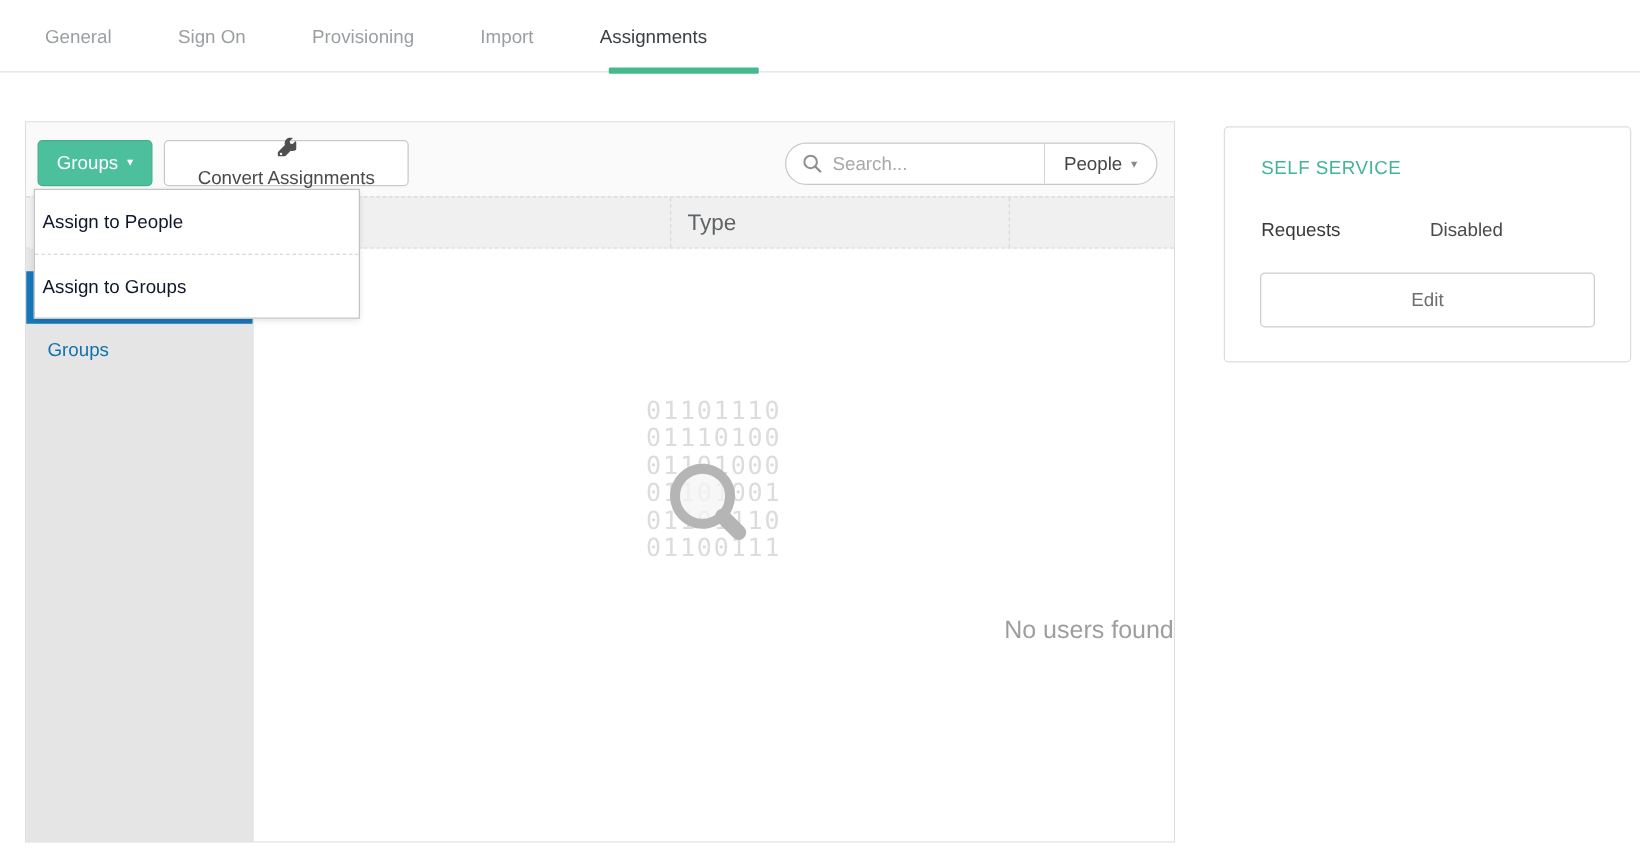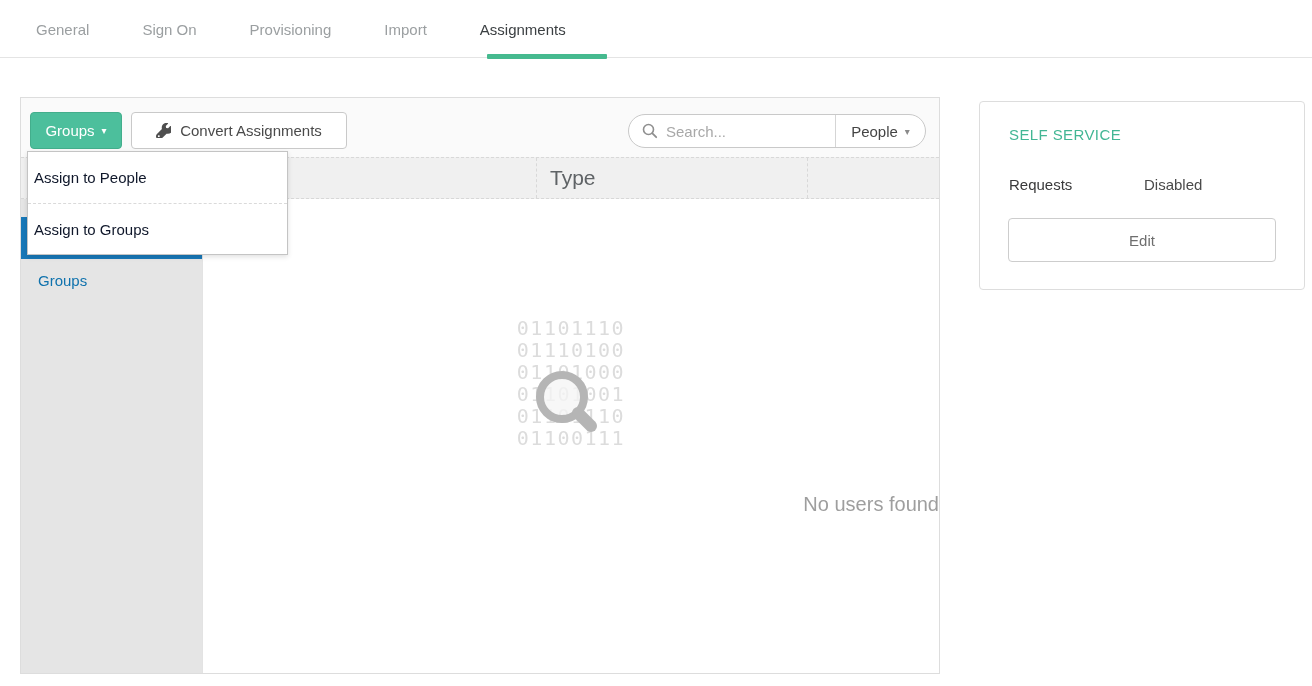--- a/index.html
+++ b/index.html
@@ -13,31 +13,31 @@
   .tab-hairline { position: absolute; left: 0; right: 0; top: 57px; height: 1px; background: #e4e4e4; }
   .tab-underline { position: absolute; left: 487px; top: 54px; width: 120px; height: 5px; background: var(--underline-green, #46ba8f); border-radius: 1px; }
 
   
   .panel { position: absolute; left: 20px; top: 97px; width: 920px; height: 577px; border: 1px solid #ddd; background: #fff; }
   .toolbar { position: absolute; left: 0; right: 0; top: 0; height: 59px; background: #fafafa; }
 
   .btn-assign { position: absolute; left: 9px; top: 14px; width: 92px; height: 37px; background: var(--green, #4cbf9c); border: 1px solid #43ae8c; border-radius: 4px; color: #fff; font-size: 15px; font-family: inherit; cursor: pointer; display: flex; align-items: center; justify-content: center; gap: 7px; }
   .btn-assign .caret { font-size: 10px; line-height: 1; margin-top: 1px; }
 
-  .btn-convert { position: absolute; left: 110px; top: 14px; width: 216px; height: 37px; background: #fff; border: 1px solid #c9c9c9; border-radius: 4px; color: #4a4a4a; font-size: 15px; font-family: inherit; cursor: pointer; display: flex; align-items: center; justify-content: center; gap: 9px; }
+  .btn-convert { position: absolute; left: 110px; top: 14px; width: 196px; height: 37px; background: #fff; border: 1px solid #c9c9c9; border-radius: 4px; color: #4a4a4a; font-size: 15px; font-family: inherit; cursor: pointer; display: flex; align-items: center; justify-content: center; gap: 9px; flex-direction: column; }
   .btn-convert svg { flex: 0 0 auto; }
 
   .search-pill { position: absolute; left: 607px; top: 16px; width: 298px; height: 34px; border: 1px solid #c9c9c9; border-radius: 17px; background: #fff; display: flex; align-items: stretch; }
   .search-seg { flex: 1; display: flex; align-items: center; padding-left: 13px; gap: 8px; }
   .search-seg input { border: none; outline: none; background: transparent; font-size: 15px; font-family: inherit; color: #444; width: 160px; }
   .search-seg input::placeholder { color: #a8a8a8; }
   .filter-seg { width: 90px; border-left: 1px solid #d5d5d5; background: transparent; border-top: none; border-bottom: none; border-right: none; border-radius: 0 17px 17px 0; font-size: 15px; font-family: inherit; color: #444; cursor: pointer; display: flex; align-items: center; justify-content: center; gap: 7px; }
   .filter-seg .caret { font-size: 10px; color: #8a8a8a; margin-top: 1px; }
 
-  .thead { position: absolute; left: 0; right: 0; top: 59px; height: 42px; background: #f0f0f0; border-top: 1px dashed #d8d8d8; border-bottom: 1px dashed #d8d8d8; display: flex; font-size: 21px; color: #5f6366; }
+  .thead { position: absolute; left: 0; right: 0; top: 59px; height: 42px; background: #f0f0f0; border-top: 1px dashed #d8d8d8; border-bottom: 1px dashed #d8d8d8; display: flex; font-size: 18px; color: #5f6366; }
   .th { display: flex; align-items: center; padding-left: 13px; }
   .th-name { width: 515px; }
   .th-type { width: 271px; border-left: 1px dashed #d8d8d8; }
   .th-extra { flex: 1; border-left: 1px dashed #d8d8d8; }
 
   .side { position: absolute; left: 0; top: 101px; bottom: 0; width: 182px; background: #e5e5e5; border-right: 1px solid #e3e3e3; padding-top: 18px; }
   .side-item { height: 42px; display: flex; align-items: center; padding-left: 17px; font-size: 15px; color: var(--link-blue, #0f72ad); cursor: pointer; }
   .side-item.selected { background: var(--selected-blue, #1878b8); color: #fff; }
 
   .empty { position: absolute; left: 182px; right: 0; top: 101px; bottom: 0; background: #fff; }

